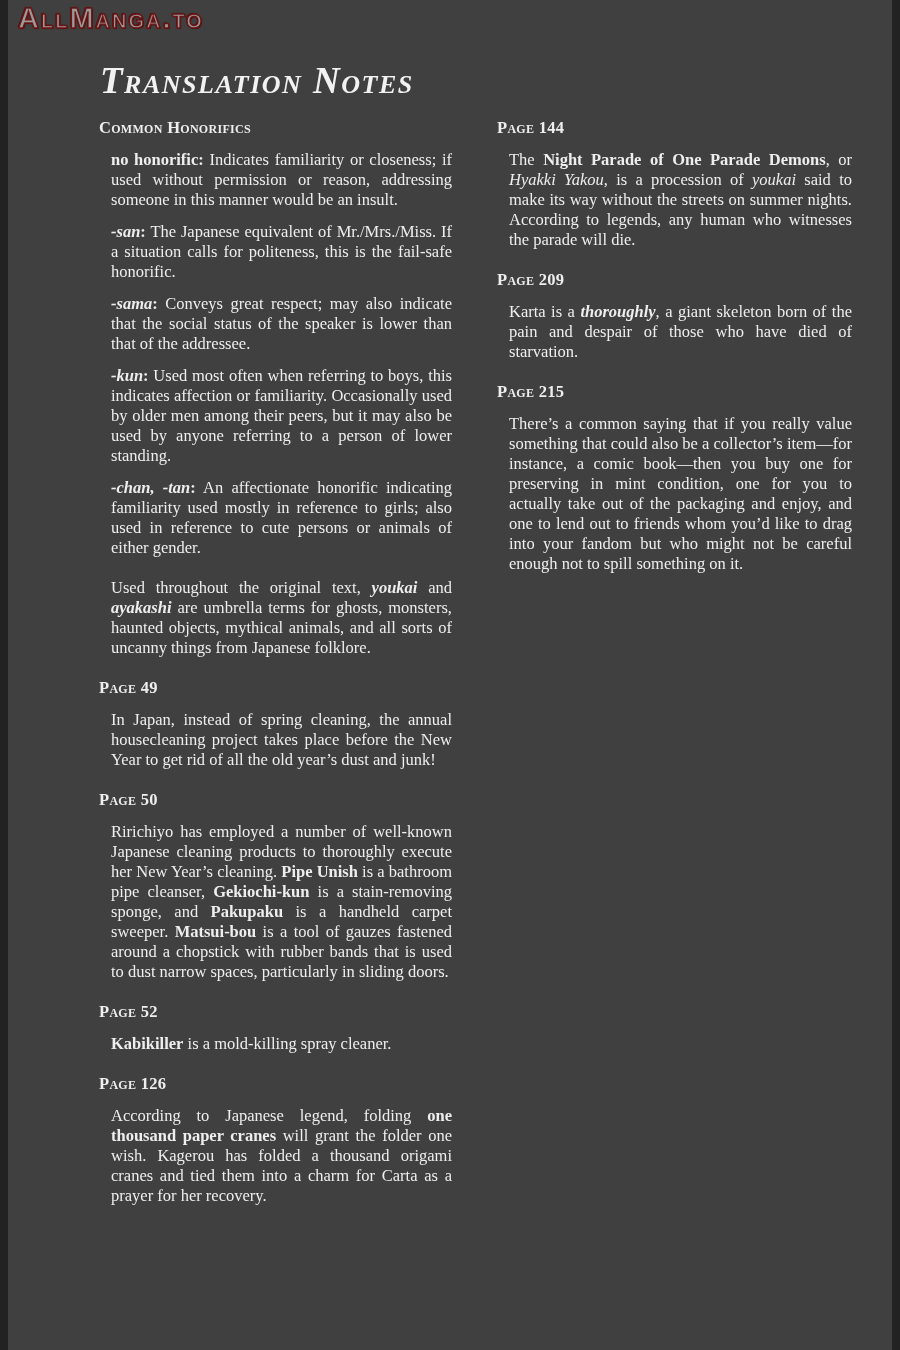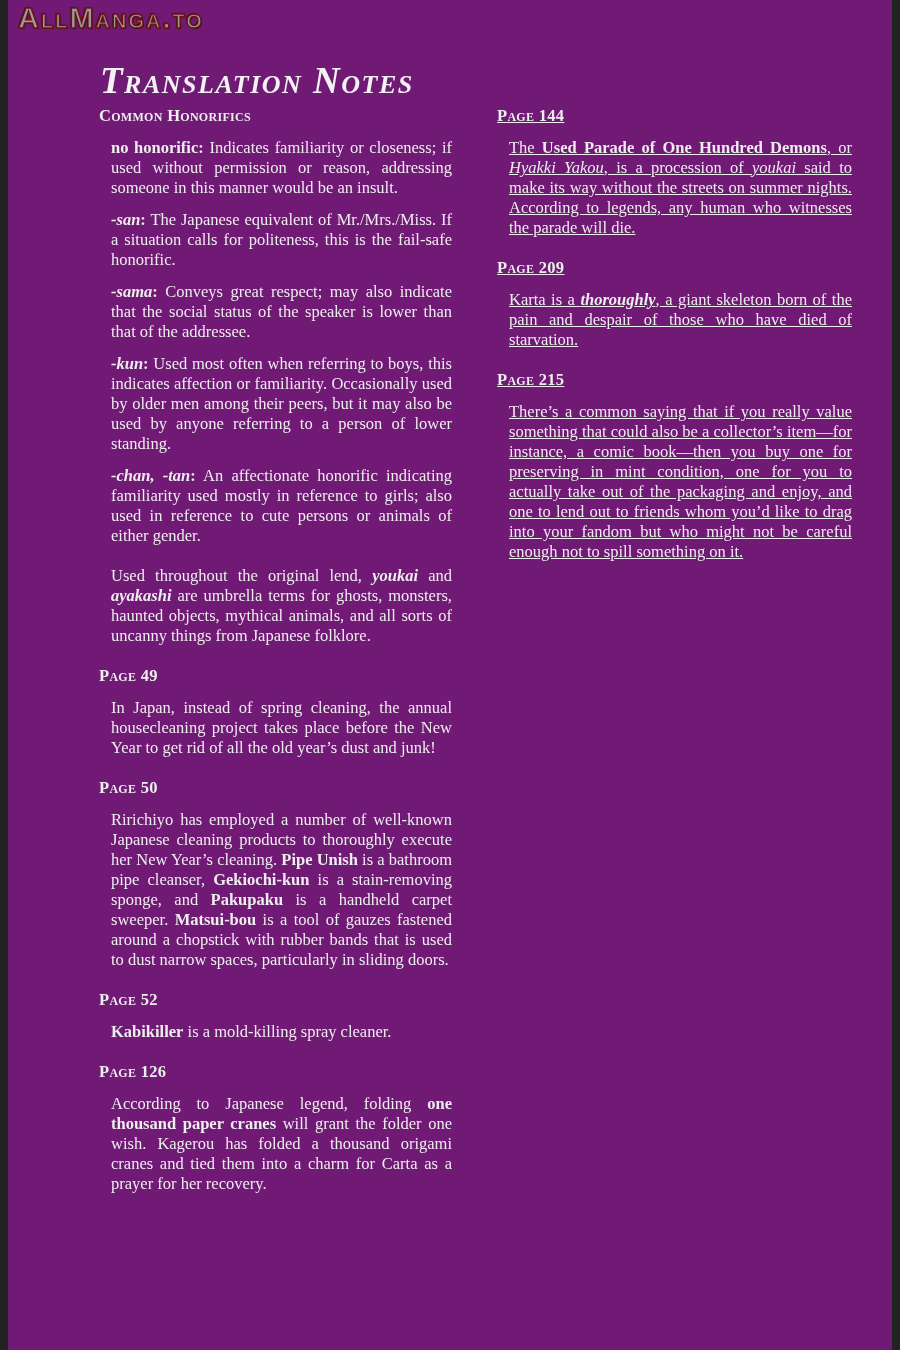--- a/index.html
+++ b/index.html
@@ -14,21 +14,21 @@
     background: #222222;
     overflow: hidden;
     font-family: "Liberation Serif", "DejaVu Serif", serif;
   }
   .page {
     position: absolute;
     left: 8px;
     right: 8px;
     top: 0;
     bottom: 0;
-    background: #701a75;
+    background: #404040;
   }
   .logo {
     position: absolute;
     top: 2px;
     left: 10px;
     font-family: "Liberation Sans", sans-serif;
     font-weight: 800;
     font-variant: small-caps;
     font-size: 29px;
     letter-spacing: 2px;
@@ -44,27 +44,27 @@
     font-variant: small-caps;
     font-weight: 700;
     font-size: 37px;
     letter-spacing: 1.5px;
     color: #f2f2f2;
     white-space: nowrap;
     font-style: italic;
   }
   .col {
     position: absolute;
-    top: 106px;
+    top: 118px;
     color: #eeeeee;
     font-size: 16.5px;
     line-height: 20px;
   }
   .col-left  { left: 91px;  width: 365px; }
-  .col-right { left: 489px; width: 367px; text-decoration: underline; }
+  .col-right { left: 489px; width: 367px; }
   .section { margin: 0; }
   .section + .section { margin-top: 20px; }
   .sec-heading {
     font-variant: small-caps;
     font-weight: 700;
     letter-spacing: 0.3px;
   }
   p.para {
     margin: 12px;
     text-align: justify;
@@ -83,21 +83,21 @@
     <div class="logo">AllManga.to</div>
     <h1 class="page-title">Translation Notes</h1>
     <div class="col col-left">
         <section class="section">
           <div class="sec-heading">Common Honorifics</div>
           <p class="para"><span class="st-b">no honorific:</span><span> Indicates familiarity or closeness; if used without permission or reason, addressing someone in this manner would be an insult.</span></p>
           <p class="para"><span class="st-bi">-san</span><span class="st-b">:</span><span> The Japanese equivalent of Mr./Mrs./Miss. If a situation calls for politeness, this is the fail-safe honorific.</span></p>
           <p class="para"><span class="st-bi">-sama</span><span class="st-b">:</span><span> Conveys great respect; may also indicate that the social status of the speaker is lower than that of the addressee.</span></p>
           <p class="para"><span class="st-bi">-kun</span><span class="st-b">:</span><span> Used most often when referring to boys, this indicates affection or familiarity. Occasionally used by older men among their peers, but it may also be used by anyone referring to a person of lower standing.</span></p>
           <p class="para"><span class="st-bi">-chan, -tan</span><span class="st-b">:</span><span> An affectionate honorific indicating familiarity used mostly in reference to girls; also used in reference to cute persons or animals of either gender.</span></p>
-          <p class="para spaced"><span>Used throughout the original lend, </span><span class="st-bi">youkai</span><span> and </span><span class="st-bi">ayakashi</span><span> are umbrella terms for ghosts, monsters, haunted objects, mythical animals, and all sorts of uncanny things from Japanese folklore.</span></p>
+          <p class="para spaced"><span>Used throughout the original text, </span><span class="st-bi">youkai</span><span> and </span><span class="st-bi">ayakashi</span><span> are umbrella terms for ghosts, monsters, haunted objects, mythical animals, and all sorts of uncanny things from Japanese folklore.</span></p>
         </section>
         <section class="section">
           <div class="sec-heading">Page 49</div>
           <p class="para"><span>In Japan, instead of spring cleaning, the annual housecleaning project takes place before the New Year to get rid of all the old year’s dust and junk!</span></p>
         </section>
         <section class="section">
           <div class="sec-heading">Page 50</div>
           <p class="para"><span>Ririchiyo has employed a number of well-known Japanese cleaning products to thoroughly execute her New Year’s cleaning. </span><span class="st-b">Pipe Unish</span><span> is a bathroom pipe cleanser, </span><span class="st-b">Gekiochi-kun</span><span> is a stain-removing sponge, and </span><span class="st-b">Pakupaku</span><span> is a handheld carpet sweeper. </span><span class="st-b">Matsui-bou</span><span> is a tool of gauzes fastened around a chopstick with rubber bands that is used to dust narrow spaces, particularly in sliding doors.</span></p>
         </section>
         <section class="section">
@@ -105,21 +105,21 @@
           <p class="para"><span class="st-b">Kabikiller</span><span> is a mold-killing spray cleaner.</span></p>
         </section>
         <section class="section">
           <div class="sec-heading">Page 126</div>
           <p class="para"><span>According to Japanese legend, folding </span><span class="st-b">one thousand paper cranes</span><span> will grant the folder one wish. Kagerou has folded a thousand origami cranes and tied them into a charm for Carta as a prayer for her recovery.</span></p>
         </section>
       </div>
     <div class="col col-right">
         <section class="section">
           <div class="sec-heading">Page 144</div>
-          <p class="para"><span>The </span><span class="st-b">Used Parade of One Hundred Demons</span><span>, or </span><span class="st-i">Hyakki Yakou</span><span>, is a procession of </span><span class="st-i">youkai</span><span> said to make its way without the streets on summer nights. According to legends, any human who witnesses the parade will die.</span></p>
+          <p class="para"><span>The </span><span class="st-b">Night Parade of One Parade Demons</span><span>, or </span><span class="st-i">Hyakki Yakou</span><span>, is a procession of </span><span class="st-i">youkai</span><span> said to make its way without the streets on summer nights. According to legends, any human who witnesses the parade will die.</span></p>
         </section>
         <section class="section">
           <div class="sec-heading">Page 209</div>
           <p class="para"><span>Karta is a </span><span class="st-bi">thoroughly</span><span>, a giant skeleton born of the pain and despair of those who have died of starvation.</span></p>
         </section>
         <section class="section">
           <div class="sec-heading">Page 215</div>
           <p class="para"><span>There’s a common saying that if you really value something that could also be a collector’s item—for instance, a comic book—then you buy one for preserving in mint condition, one for you to actually take out of the packaging and enjoy, and one to lend out to friends whom you’d like to drag into your fandom but who might not be careful enough not to spill something on it.</span></p>
         </section>
       </div>

